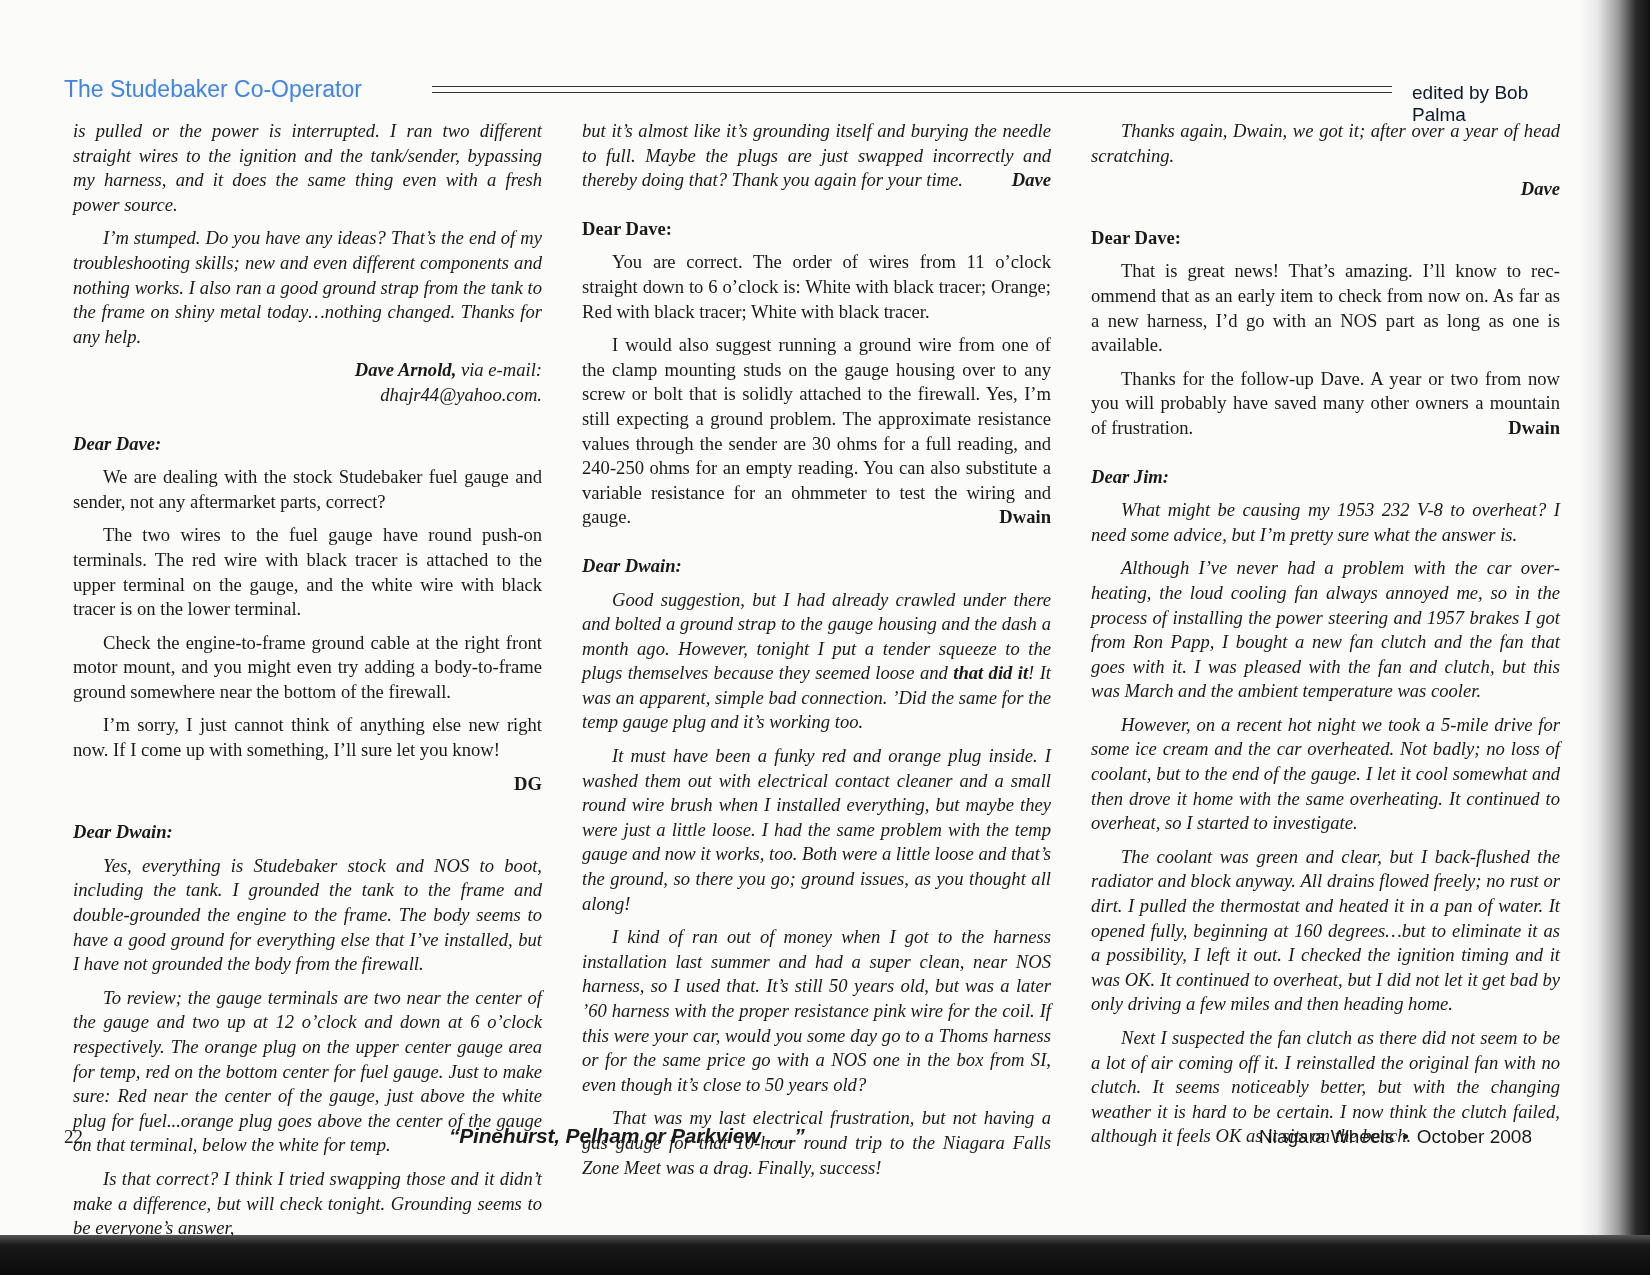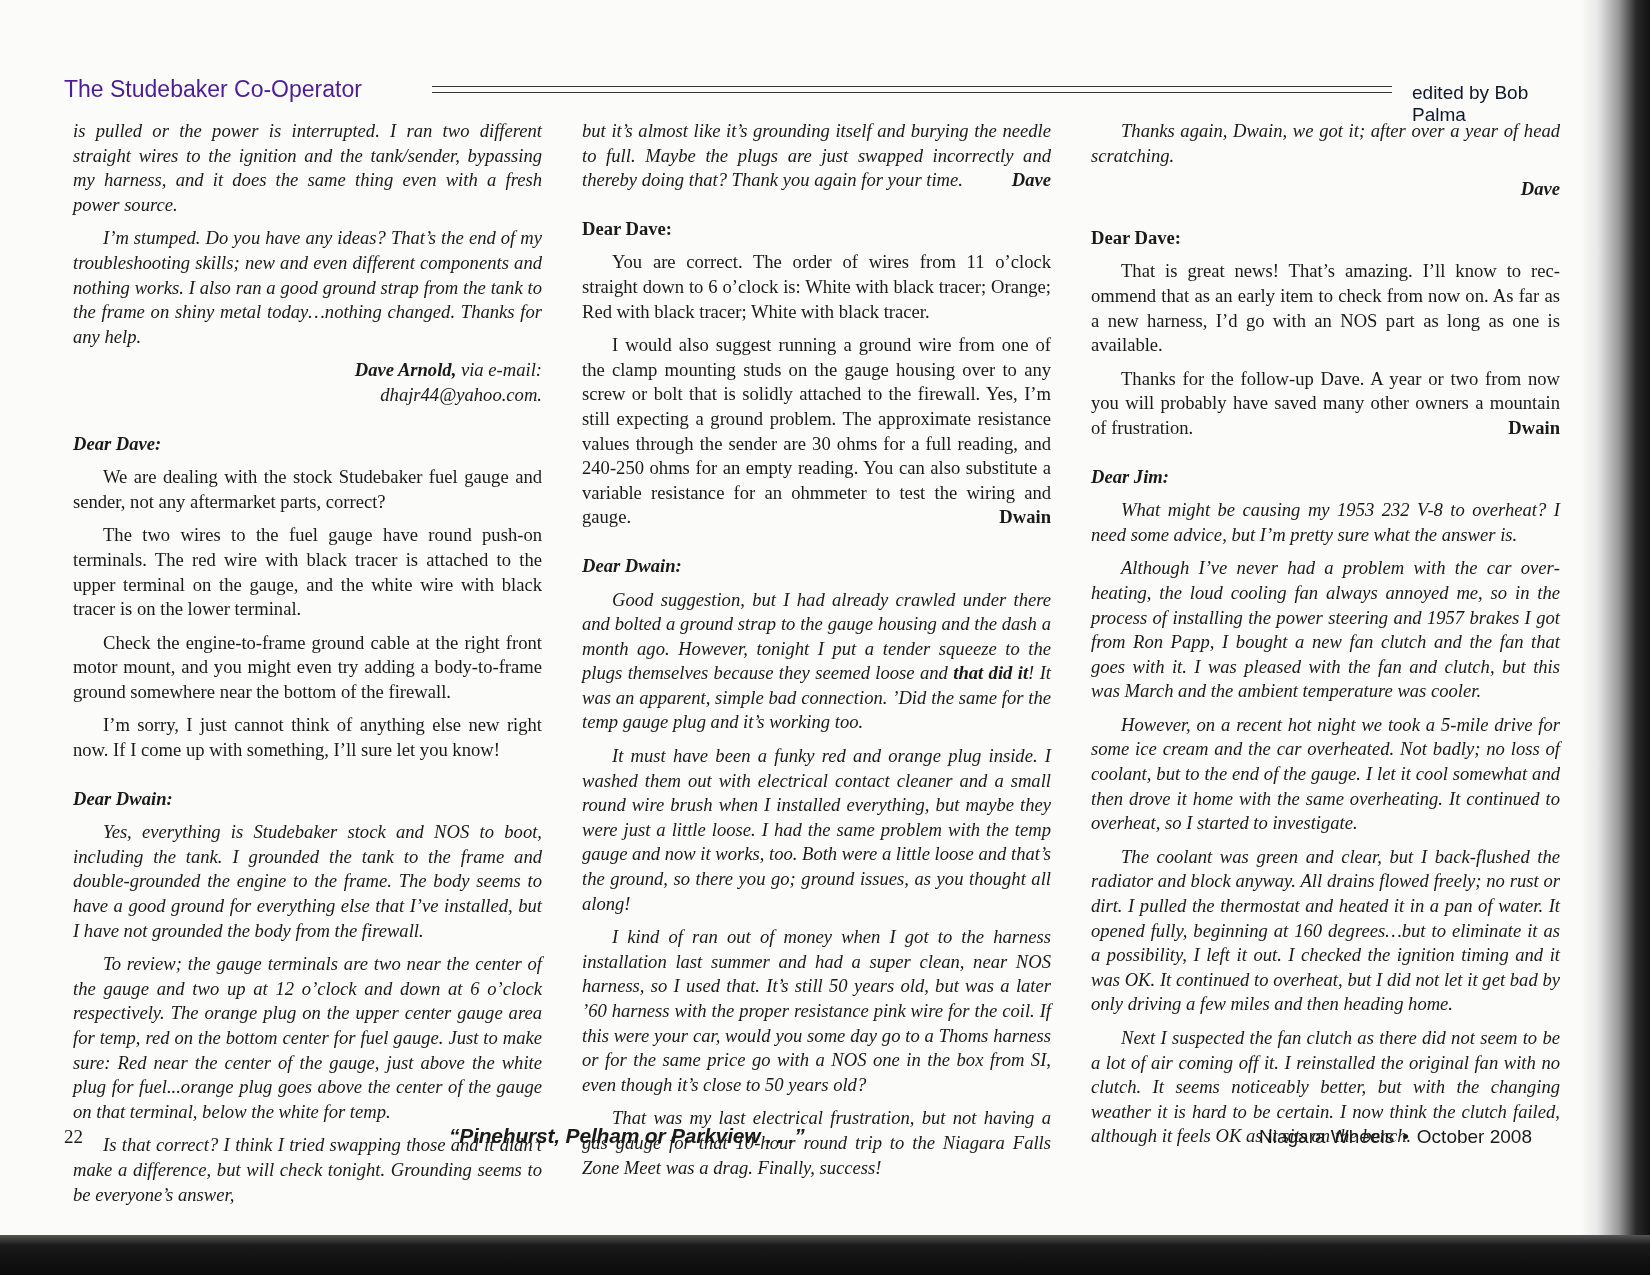--- a/index.html
+++ b/index.html
@@ -18,21 +18,21 @@
   
   .bottom-band {
     position: absolute; left: 0; bottom: 0; width: 1650px; height: 40px;
     background: linear-gradient(to bottom, #555 0%, #1a1a1a 25%, #0a0a0a 100%);
   }
   .header {
     position: absolute; left: 64px; top: 76px; width: 1500px; height: 30px;
     font-family: "Liberation Sans", "DejaVu Sans", sans-serif;
   }
   .header .title {
-    position: absolute; left: 0; top: 0; font-size: 23px; color: #4c1d95;
+    position: absolute; left: 0; top: 0; font-size: 23px; color: #3b82f6;
   }
   .header .rule {
     position: absolute; left: 368px; top: 10px; width: 960px; height: 5px;
     border-top: 1.5px solid #333; border-bottom: 1.5px solid #333;
   }
   .header .editor {
     position: absolute; left: 1348px; top: 6px; font-size: 19px; color: #0f172a;
   }
   .col {
     position: absolute; top: 110px; width: 487px;
@@ -86,20 +86,21 @@
 
   <div class="col c1">
       <p class="it noindent">is pulled or the power is interrupted. I ran two different straight wires to the ignition and the tank/sender, bypass­ing my harness, and it does the same thing even with a fresh power source.</p>
       <p class="it">I’m stumped. Do you have any ideas? That’s the end of my troubleshooting skills; new and even different compo­nents and nothing works. I also ran a good ground strap from the tank to the frame on shiny metal today…nothing changed. Thanks for any help.</p>
       <p class="sig-line"><span class="name">Dave Arnold,</span><span class="via"> via e-mail:</span><br><span class="via">dhajr44@yahoo.com.</span></p>
       <p class="salutation it">Dear Dave:</p>
       <p class="">We are dealing with the stock Studebaker fuel gauge and sender, not any aftermarket parts, correct?</p>
       <p class="">The two wires to the fuel gauge have round push-on terminals. The red wire with black tracer is attached to the upper terminal on the gauge, and the white wire with black tracer is on the lower terminal.</p>
       <p class="">Check the engine-to-frame ground cable at the right front motor mount, and you might even try adding a body-to-frame ground somewhere near the bottom of the firewall.</p>
       <p class="">I’m sorry, I just cannot think of anything else new right now. If I come up with something, I’ll sure let you know!</p>
+      <p class="sig">DG</p>
       <p class="salutation it">Dear Dwain:</p>
       <p class="it">Yes, everything is Studebaker stock and NOS to boot, including the tank. I grounded the tank to the frame and double-grounded the engine to the frame. The body seems to have a good ground for everything else that I’ve installed, but I have not grounded the body from the firewall.</p>
       <p class="it">To review; the gauge terminals are two near the center of the gauge and two up at 12 o’clock and down at 6 o’clock respectively. The orange plug on the upper center gauge area for temp, red on the bottom center for fuel gauge. Just to make sure: Red near the center of the gauge, just above the white plug for fuel...orange plug goes above the center of the gauge on that terminal, below the white for temp.</p>
       <p class="it">Is that correct? I think I tried swapping those and it didn’t make a difference, but will check to­night. Grounding seems to be everyone’s answer,</p>
     </div>
   <div class="col c2">
       <p class="it noindent"><span>but it’s almost like it’s grounding itself and burying the needle to full. Maybe the plugs are just swapped incorrectly and thereby doing that? Thank you again for your time.</span><span class="inline-sig it">Dave</span></p>
       <p class="salutation">Dear Dave:</p>
       <p class="">You are correct. The order of wires from 11 o’clock straight down to 6 o’clock is: White with black tracer; Or­ange; Red with black tracer; White with black tracer.</p>
       <p class=""><span>I would also suggest running a ground wire from one of the clamp mounting studs on the gauge housing over to any screw or bolt that is solidly attached to the firewall. Yes, I’m still expecting a ground problem. The approximate resistance values through the sender are 30 ohms for a full reading, and 240-250 ohms for an empty reading. You can also substitute a variable resistance for an ohmmeter to test the wiring and gauge.</span><span class="inline-sig">Dwain</span></p>

